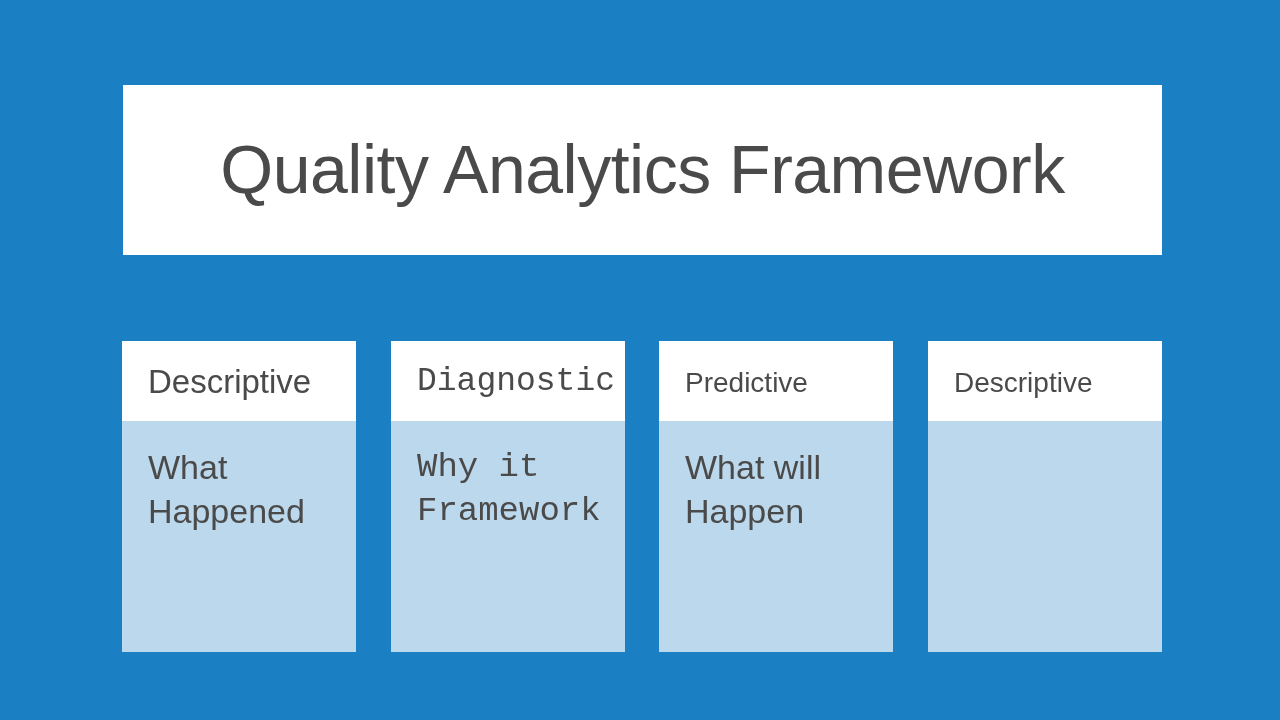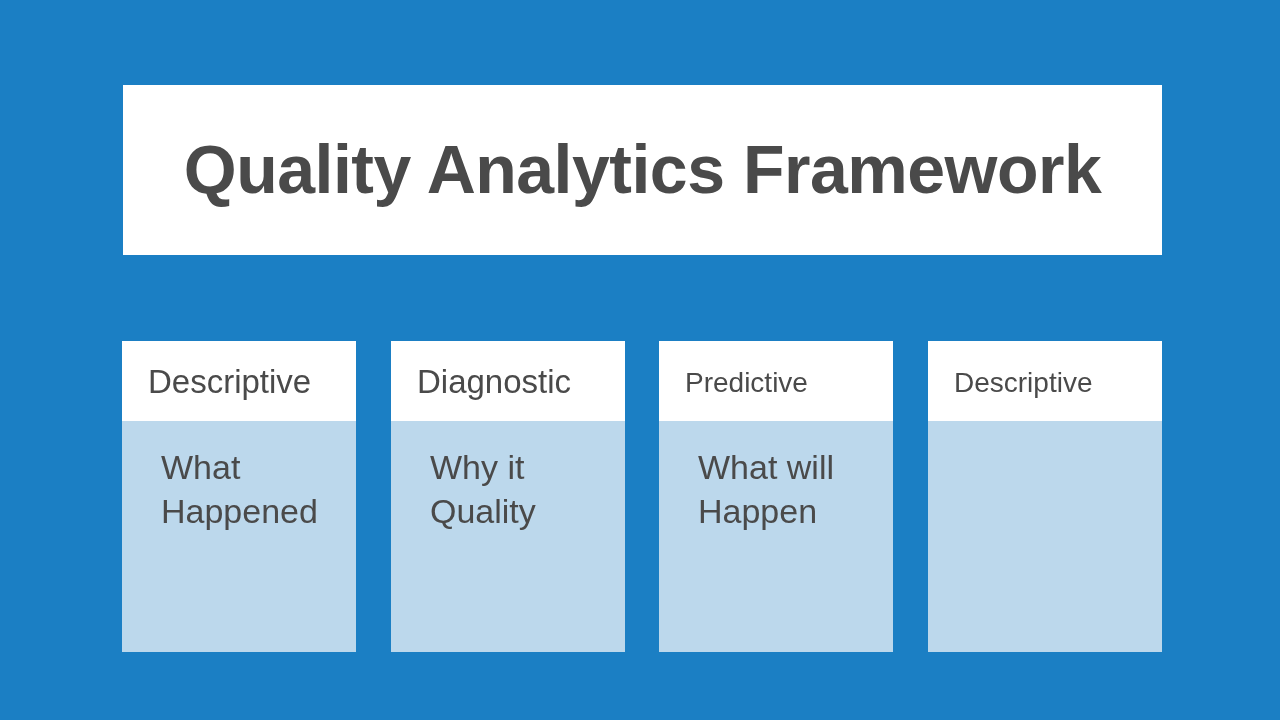--- a/index.html
+++ b/index.html
@@ -27,21 +27,21 @@
     top: 85px;
     width: 1039px;
     height: 170px;
     background: #FFFFFF;
     display: flex;
     align-items: center;
     justify-content: center;
   }
   #title-text {
     font-size: 68px;
-    font-weight: 700;
+    font-weight: 400;
     color: #4A4A4A;
     letter-spacing: -0.5px;
     line-height: 1.05;
     white-space: nowrap;
   }
 
   
   #cards-row {
     position: absolute;
     left: 122px;
@@ -50,21 +50,21 @@
     height: 311px;
   }
   .card {
     position: absolute;
     top: 0;
     width: 234px;
     height: 311px;
     background: #BCD8EC;
   }
   .card-1 { left: 0px; }
-  .card-2 { left: 269px; }
+  .card-2 { left: 269px; font-family: Liberation Mono, monospace; }
   .card-3 { left: 537px; }
   .card-4 { left: 806px; }
 
   .card-header {
     position: absolute;
     left: 0;
     top: 0;
     width: 100%;
     height: 80px;
     background: #FFFFFF;
@@ -82,21 +82,21 @@
     font-size: 33px;
     top: 22px;
   }
   .hdr-sm .card-header-label {
     font-size: 28px;
     top: 26px;
   }
 
   .card-body {
     position: absolute;
-    left: 13px;
+    left: 0;
     top: 80px;
     width: 100%;
     height: 200px;
     box-sizing: border-box;
   }
   .card-body-text {
     position: absolute;
     left: 26px;
     right: 6px;
     color: #4A4A4A;
@@ -130,21 +130,21 @@
       <div class="card-body body-lg">
         <span class="card-body-text">What Happened</span>
       </div>
     </div>
 
     <div class="card card-2">
       <div class="card-header hdr-lg">
         <span class="card-header-label">Diagnostic</span>
       </div>
       <div class="card-body body-lg">
-        <span class="card-body-text">Why it Quality</span>
+        <span class="card-body-text">Why it Framework</span>
       </div>
     </div>
 
     <div class="card card-3">
       <div class="card-header hdr-sm">
         <span class="card-header-label">Predictive</span>
       </div>
       <div class="card-body body-lg">
         <span class="card-body-text">What will Happen</span>
       </div>

